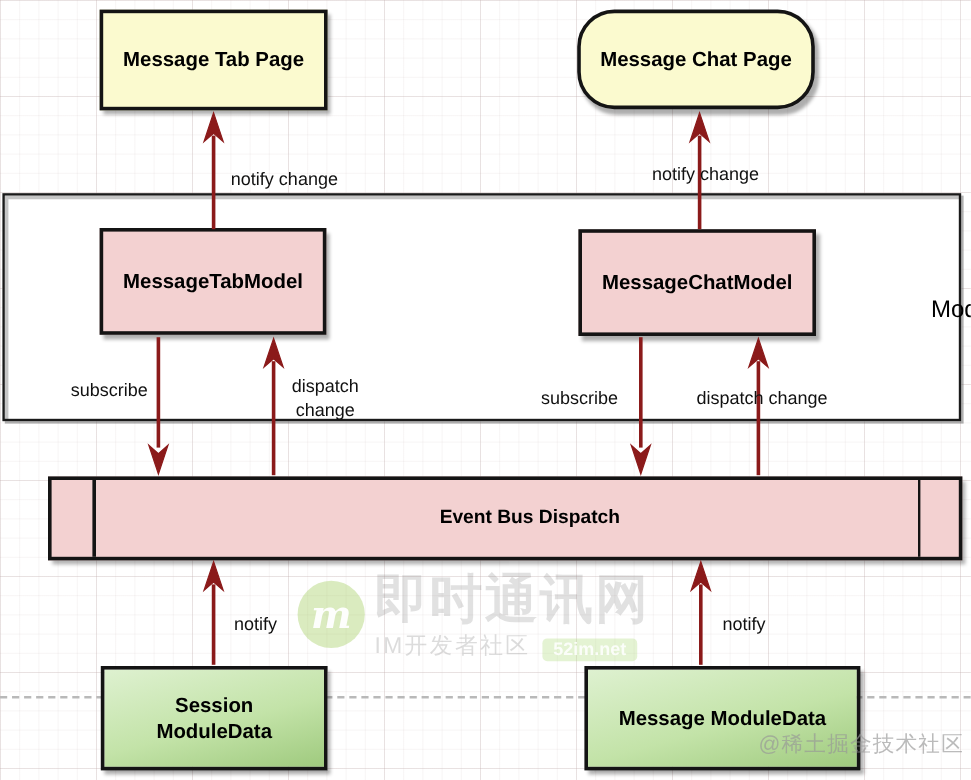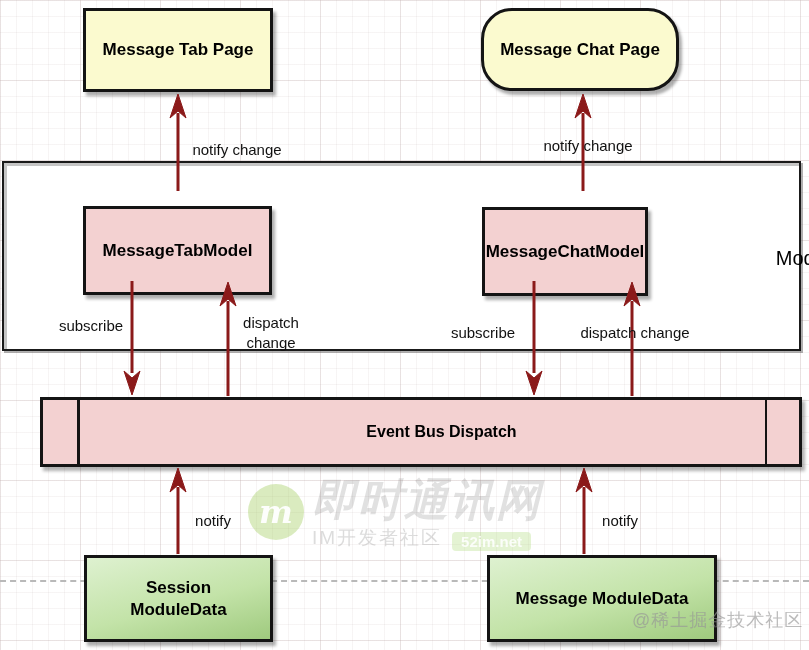--- a/index.html
+++ b/index.html
@@ -23,21 +23,21 @@
     position:absolute;
     display:flex;align-items:center;justify-content:center;
     border:3px solid #141414;
     box-shadow:3px 4px 3px rgba(0,0,0,0.32);
     font-weight:bold;font-size:17px;color:#000;
     text-align:center;line-height:1.25;
     box-sizing:border-box;
     z-index:4;
   }
   .yellow{background:#FBFACF;}
-  .pink{background:#F3D1D1;margin-top:16px;}
+  .pink{background:#F3D1D1;}
   .green{background:linear-gradient(165deg,#DEF1D0 0%,#C3E3A8 55%,#9FCA7E 100%);}
   .model-frame{
     position:absolute;left:2px;top:161px;width:799px;height:190px;
     border:2px solid #1a1a1a;
     background:#fff;
     box-shadow:inset 3px 3px 0 rgba(150,150,150,0.55), 2px 2px 0 rgba(80,80,80,0.45);
     box-sizing:border-box;
     z-index:1;
   }
   .model-label{
@@ -71,21 +71,21 @@
     background:rgba(163,205,95,0.40);
     color:rgba(255,255,255,0.95);
     display:flex;align-items:center;justify-content:center;
     font-size:32px;font-weight:bold;font-style:italic;
     font-family:"DejaVu Serif","Liberation Serif",serif;
     margin-top:6px;
   }
   .wm-text{margin-left:8px;}
   .wm-title{
     font-size:44px;font-weight:bold;color:rgba(120,120,120,0.22);
-    letter-spacing:2px;line-height:1.0;font-style:italic;
+    letter-spacing:2px;line-height:1.0;
   }
   .wm-subrow{display:flex;align-items:flex-end;margin-top:3px;}
   .wm-subtitle{font-size:19px;color:rgba(130,130,130,0.28);letter-spacing:2px;}
   .wm-badge{
     margin-left:10px;font-size:15px;padding:1px 9px;border-radius:4px;
     background:rgba(178,220,130,0.35);color:rgba(255,255,255,0.85);
     font-weight:bold;
   }
   .wm-corner{
     position:absolute;left:632px;top:608px;
@@ -121,21 +121,21 @@
   <div class="box yellow" style="left:83px;top:8px;width:190px;height:84px;">
     <span>Message Tab Page</span>
   </div>
   <div class="box yellow" style="left:481px;top:8px;width:198px;height:83px;border-radius:31px;">
     <span>Message Chat Page</span>
   </div>
 
   <div class="box pink" style="left:83px;top:190px;width:189px;height:89px;">
     <span>MessageTabModel</span>
   </div>
-  <div class="box pink" style="left:482px;top:191px;width:166px;height:89px;">
+  <div class="box pink" style="left:482px;top:191px;width:198px;height:89px;">
     <span>MessageChatModel</span>
   </div>
 
   <div class="bus">
     <div class="bus-divider" style="left:34px;"></div>
     <div class="bus-divider" style="right:32px;"></div>
     <span>Event Bus Dispatch</span>
   </div>
 
   <div class="box green" style="left:84px;top:555px;width:189px;height:87px;">

